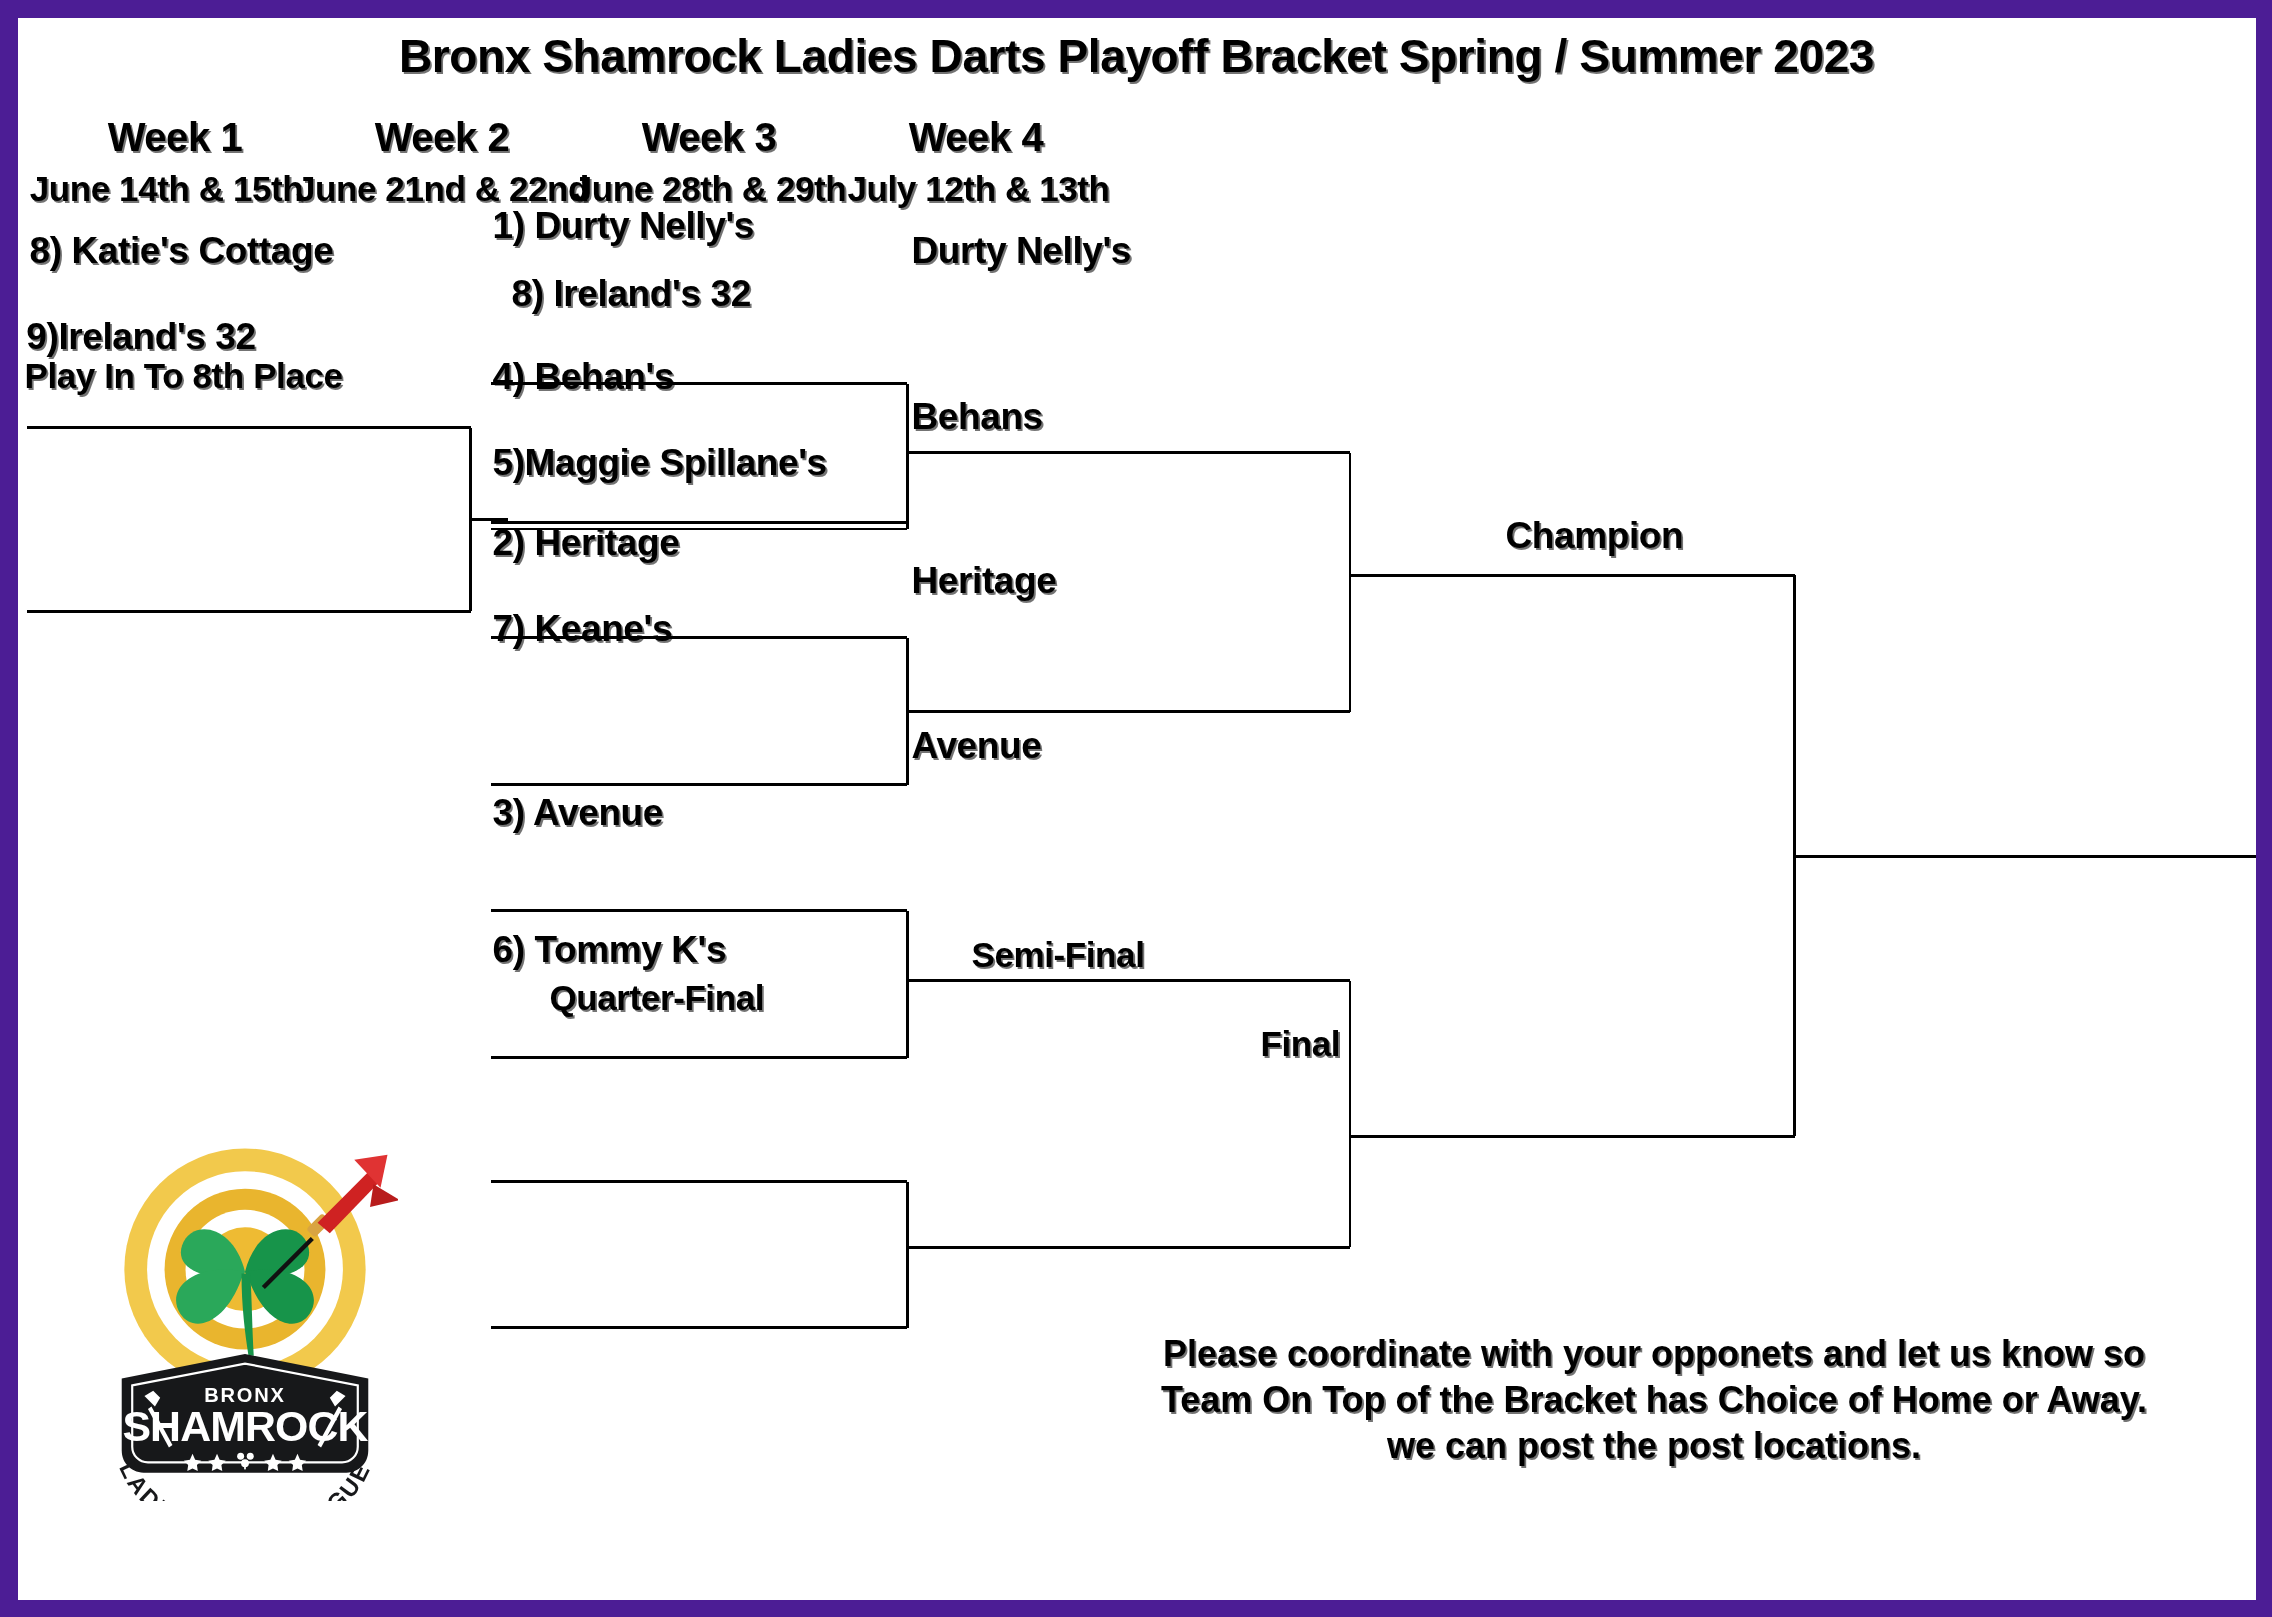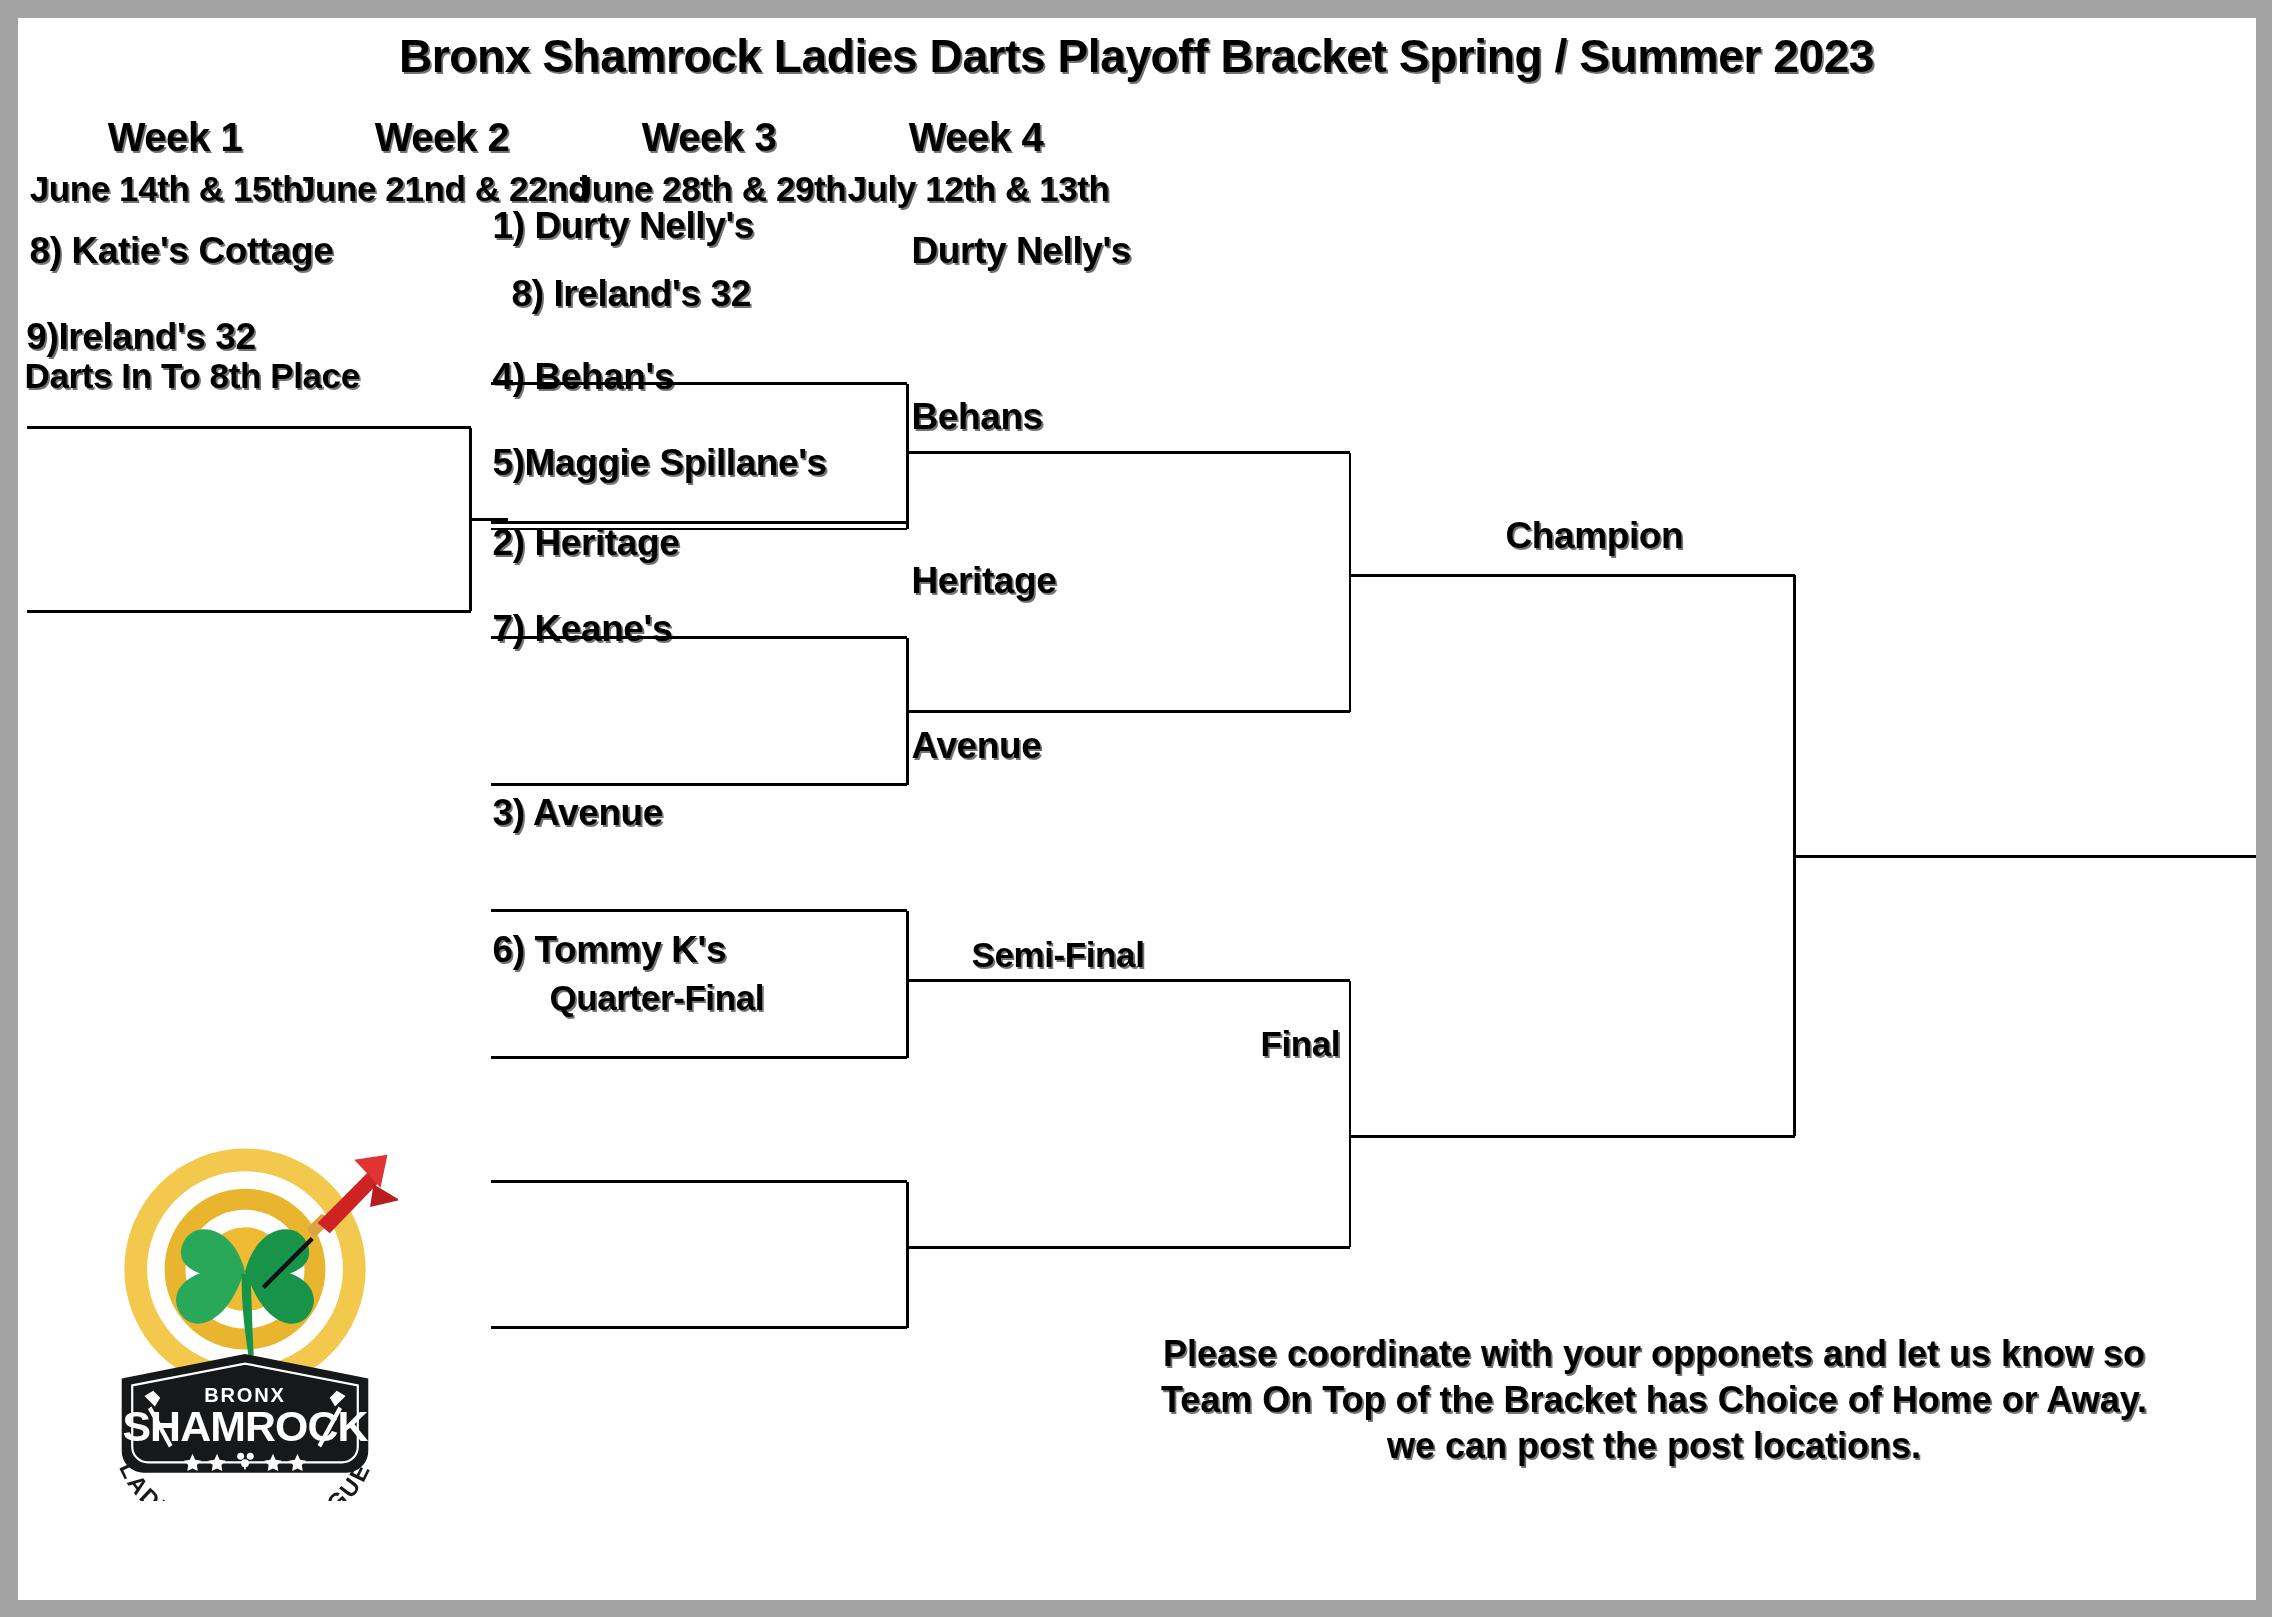--- a/index.html
+++ b/index.html
@@ -4,21 +4,21 @@
 <style>
   html, body {
     margin: 0;
     padding: 0;
     background: #ffffff;
   }
   #page {
     position: relative;
     width: 2273px;
     height: 1617px;
-    background: #a3a3a3;
+    background: #4c1d95;
     overflow: hidden;
     font-family: "Liberation Sans", sans-serif;
   }
   #canvas {
     position: absolute;
     left: 17.5px;
     top: 17.5px;
     width: 2238px;
     height: 1582px;
     background: #ffffff;
@@ -141,21 +141,21 @@
     <div class="txt wk-date" style="left:276px; top:153px; width:298px;">June 21nd &amp; 22nd</div>
 
     <div class="txt wk-name" style="left:560px; top:99px; width:263px;">Week 3</div>
     <div class="txt wk-date" style="left:543px; top:153px; width:298px;">June 28th &amp; 29th</div>
 
     <div class="txt wk-name" style="left:827px; top:99px; width:263px;">Week 4</div>
     <div class="txt wk-date" style="left:812px; top:153px; width:298px;">July 12th &amp; 13th</div>
 
     <div class="txt team" style="left:12px; top:214px;">8) Katie's Cottage</div>
     <div class="txt team" style="left:8.8px; top:300px;">9)Ireland's 32</div>
-    <div class="txt stage" style="left:7px; top:340px;">Darts In To 8th Place</div>
+    <div class="txt stage" style="left:7px; top:340px;">Play In To 8th Place</div>
 
     <div class="txt team" style="left:475px; top:189px;">1) Durty Nelly's</div>
     <div class="txt team" style="left:475px; top:257px;margin-left:19px;">8) Ireland's 32</div>
 
     <div class="txt team" style="left:475px; top:340px;">4) Behan's</div>
     <div class="txt team" style="left:475px; top:426px;">5)Maggie Spillane's</div>
 
     <div class="txt team" style="left:475px; top:506px;">2) Heritage</div>
     <div class="txt team" style="left:475px; top:592px;text-align:right;">7) Keane's</div>
 

